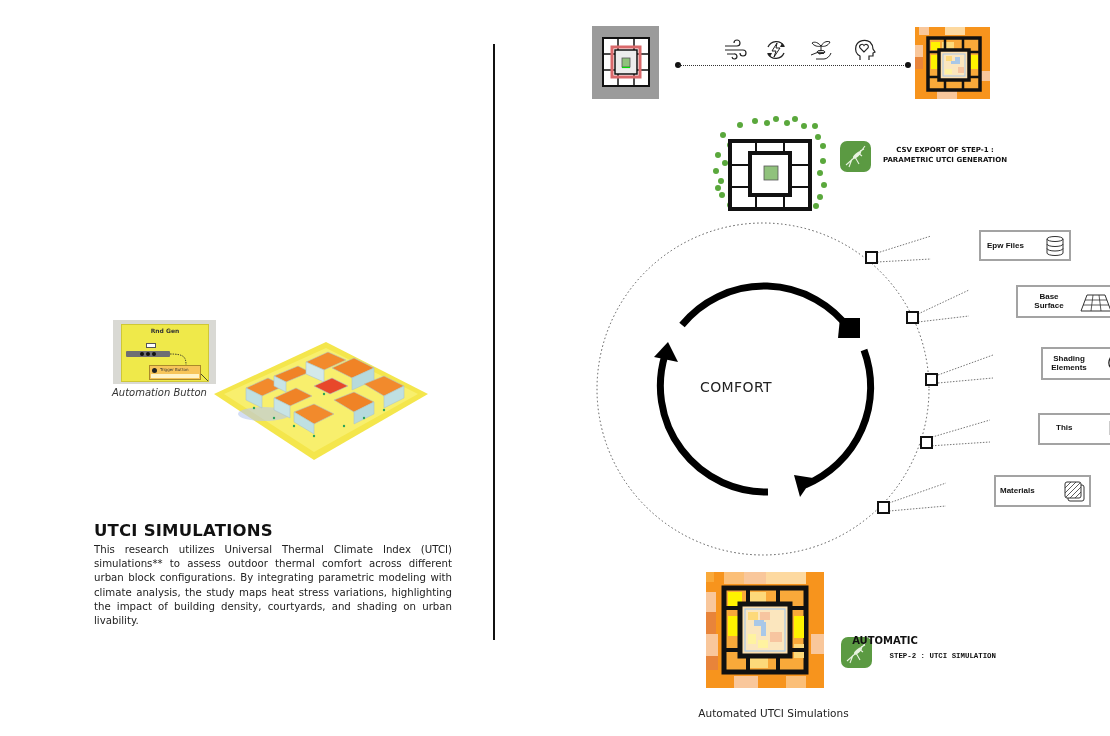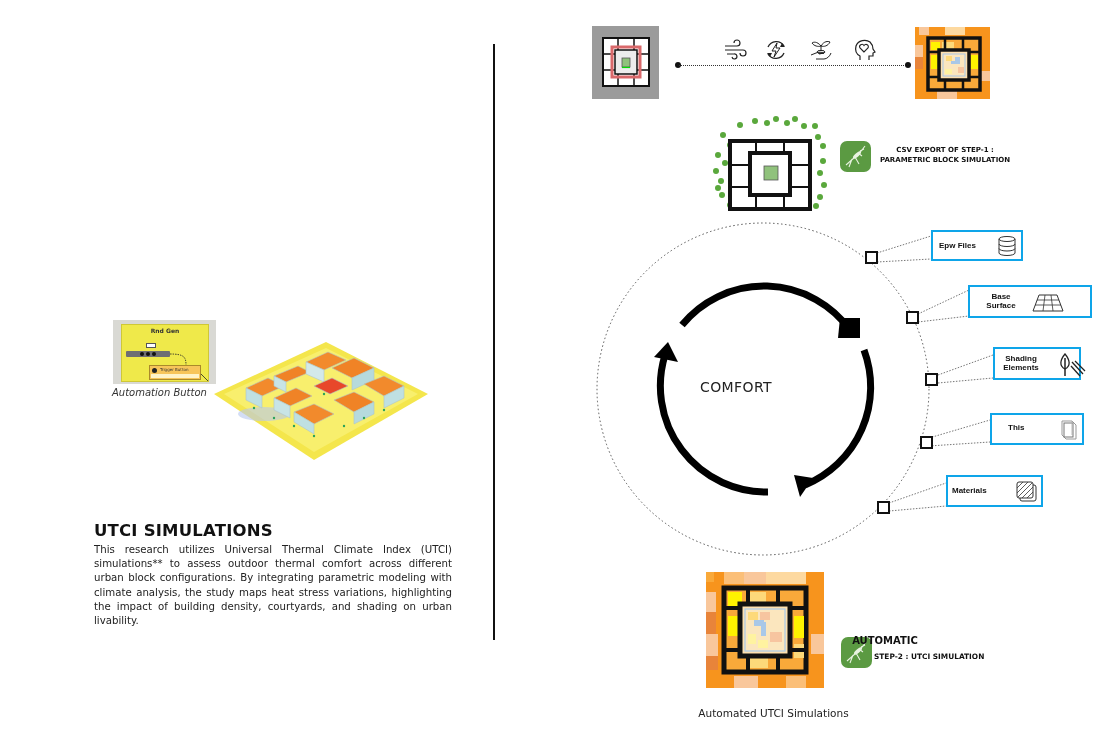--- a/index.html
+++ b/index.html
@@ -32,25 +32,25 @@
 
   .connector-top { left: 679px; top: 65px; width: 229px; height: 0; border-top: 1.5px dotted #333; }
   .connector-dot { width: 6px; height: 6px; border-radius: 50%; background: #111; }
 
   .top-icon { width: 26px; height: 26px; top: 37px; }
 
   .gh-icon { width: 31px; height: 31px; border-radius: 7px; background: #5b9a42; }
 
   .step1-label { left: 870px; top: 145px; width: 150px; text-align: center; font-family: "DejaVu Sans", sans-serif; font-weight: bold; font-size: 7px; line-height: 10px; color: #111; }
   .step2-label1 { left: 844px; top: 635px; width: 82px; text-align: center; font-weight: bold; font-size: 10px; color: #111; }
-  .step2-label2 { left: 874px; top: 652px; width: 122px; text-align: left; font-weight: bold; font-size: 7.4px; color: #111; }
+  .step2-label2 { left: 874px; top: 652px; width: 122px; text-align: right; font-weight: bold; font-size: 7.4px; color: #111; font-family: Liberation Mono, monospace; }
 
   .comfort-label { left: 700px; top: 379px; width: 130px; font-family: "DejaVu Sans", sans-serif; font-size: 14px; letter-spacing: 0.4px; color: #222; }
 
-  .input-box { border: 2px solid #0ea5e9; background: #fff; }
+  .input-box { border: 2px solid #a3a3a3; background: #fff; margin-left: 48px; }
   .input-box .label { position: absolute; font-family: "Liberation Sans", sans-serif; font-weight: bold; font-size: 8px; line-height: 9px; color: #111; text-align: center; }
   .node { width: 13px; height: 13px; border: 2px solid #111; background: #fff; }
 
   .utci-grid { left: 706px; top: 572px; width: 118px; height: 116px; }
   .utci-caption { left: 686px; top: 691px; width: 175px; text-align: center; font-family: "DejaVu Sans", sans-serif; font-size: 10.5px; color: #222; margin-top: 16px; }
 </style>
 </head>
 <body>
 
 <div class="abs gh-panel">
@@ -222,21 +222,21 @@
 </svg>
 
 <div class="abs gh-icon" style="left:840px;top:141px">
   <svg width="31" height="31" viewBox="0 0 31 31">
     <path d="M6 24 L15 16 L22 9 M22 9 L25 5 M15 16 L19 23 M12 18 L9 26 M18 12 L22 15 M20 10 L24 8" stroke="#e8f2e0" stroke-width="1.1" fill="none"></path>
     <ellipse cx="17" cy="14" rx="5" ry="1.8" transform="rotate(-40 17 14)" fill="#e8f2e0"></ellipse>
   </svg>
 </div>
 <div class="abs step1-label">
   <div>CSV EXPORT OF STEP-1 :</div>
-  <div>PARAMETRIC BLOCK SIMULATION</div>
+  <div>PARAMETRIC UTCI GENERATION</div>
 </div>
 
 <svg class="abs" style="left:590px;top:218px" width="510" height="345" viewBox="590 218 510 345">
   <circle cx="763" cy="389" r="166" fill="none" stroke="#555" stroke-width="1" stroke-dasharray="1.5,2.5"></circle>
 
   <g stroke="#000" stroke-width="7" fill="none">
     <path d="M682 325 A106 106 0 0 1 850 330"></path>
     <path d="M864 350 A106 106 0 0 1 805 485"></path>
     <path d="M768 492 A106 106 0 0 1 665 355"></path>
   </g>

